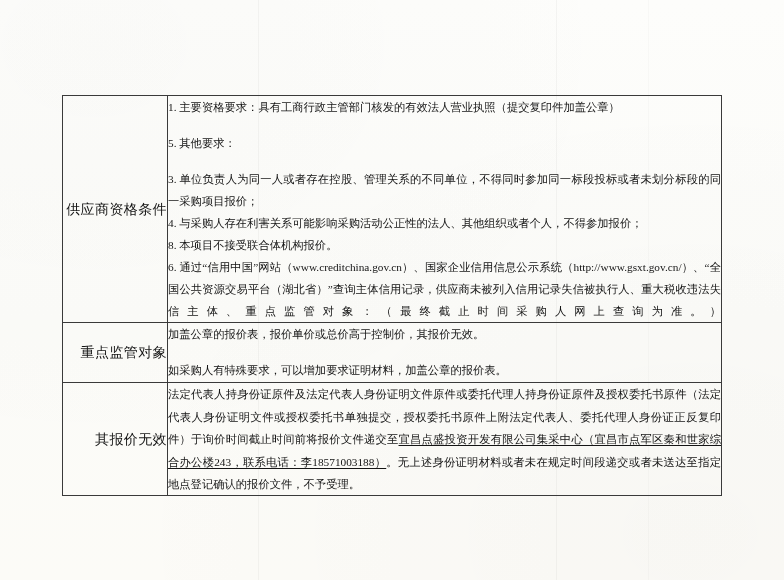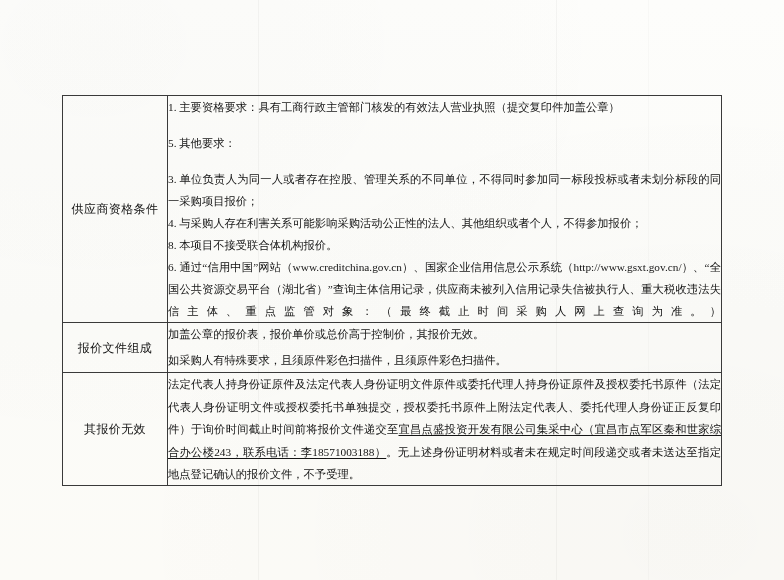--- a/index.html
+++ b/index.html
@@ -36,42 +36,42 @@
     border-collapse: collapse;
     table-layout: fixed;
   }
   .doc-table td {
     border: 1px solid #3a3a3a;
     vertical-align: middle;
     padding: 0;
   }
   .label-cell {
     width: 104px;
-    text-align: center;
-    font-size: 12px;
+    text-align: right;
+    font-size: 14px;
     line-height: 1.5;
     color: #141414;
     letter-spacing: 0.4px;
     padding: 6px 4px;
   }
   .content-cell {
     padding: 7px 9px 8px 9px;
     font-size: 11.3px;
     line-height: 1.92;
     color: #141414;
     text-align: justify;
   }
   .content-cell p {
     margin: 0;
   }
   .content-cell p.gap-after {
     margin-bottom: 14px;
   }
   .content-cell p.small-gap {
-    margin-bottom: 3px;
+    margin-bottom: 13px;
   }
   .justify-spread {
     text-align: justify;
     text-align-last: justify;
   }
   .underline {
     text-decoration: underline;
     text-underline-offset: 2px;
   }
   .row-a .content-cell { line-height: 1.95; }
@@ -107,24 +107,24 @@
         <td class="content-cell">
           <p class="gap-after">1. 主要资格要求：具有工商行政主管部门核发的有效法人营业执照（提交复印件加盖公章）</p>
           <p class="gap-after">5. 其他要求：</p>
           <p>3. 单位负责人为同一人或者存在控股、管理关系的不同单位，不得同时参加同一标段投标或者未划分标段的同一采购项目报价；</p>
           <p>4. 与采购人存在利害关系可能影响采购活动公正性的法人、其他组织或者个人，不得参加报价；</p>
           <p>8. 本项目不接受联合体机构报价。</p>
           <p class="justify-spread">6. 通过“信用中国”网站（www.creditchina.gov.cn）、国家企业信用信息公示系统（http://www.gsxt.gov.cn/）、“全国公共资源交易平台（湖北省）”查询主体信用记录，供应商未被列入信用记录失信被执行人、重大税收违法失信主体、重点监管对象：（最终截止时间采购人网上查询为准。）</p>
         </td>
       </tr>
       <tr class="row-b">
-        <td class="label-cell">报价文件组成</td>
+        <td class="label-cell">重点监管对象</td>
         <td class="content-cell">
           <p class="small-gap">加盖公章的报价表，报价单价或总价高于控制价，其报价无效。</p>
-          <p>如采购人有特殊要求，且须原件彩色扫描件，且须原件彩色扫描件。</p>
+          <p>如采购人有特殊要求，可以增加要求证明材料，加盖公章的报价表。</p>
         </td>
       </tr>
       <tr class="row-c">
         <td class="label-cell">其报价无效</td>
         <td class="content-cell">
           <p id="submission-text">法定代表人持身份证原件及法定代表人身份证明文件原件或委托代理人持身份证原件及授权委托书原件（法定代表人身份证明文件或授权委托书单独提交，授权委托书原件上附法定代表人、委托代理人身份证正反复印件）于询价时间截止时间前将报价文件递交至<span class="underline">宜昌点盛投资开发有限公司集采中心（宜昌市点军区秦和世家综合办公楼243，联系电话：李18571003188）</span>。无上述身份证明材料或者未在规定时间段递交或者未送达至指定地点登记确认的报价文件，不予受理。</p>
         </td>
       </tr>
     </tbody>
   </table>

